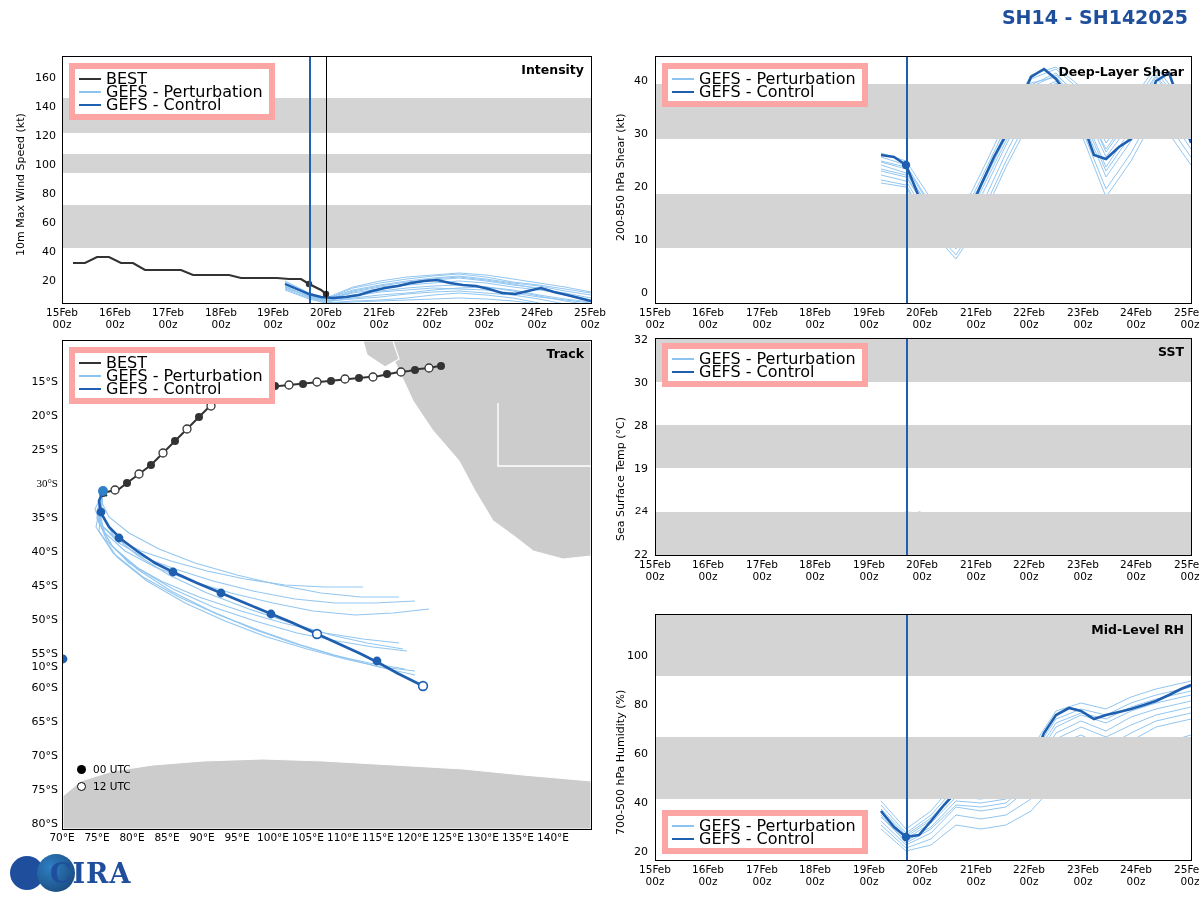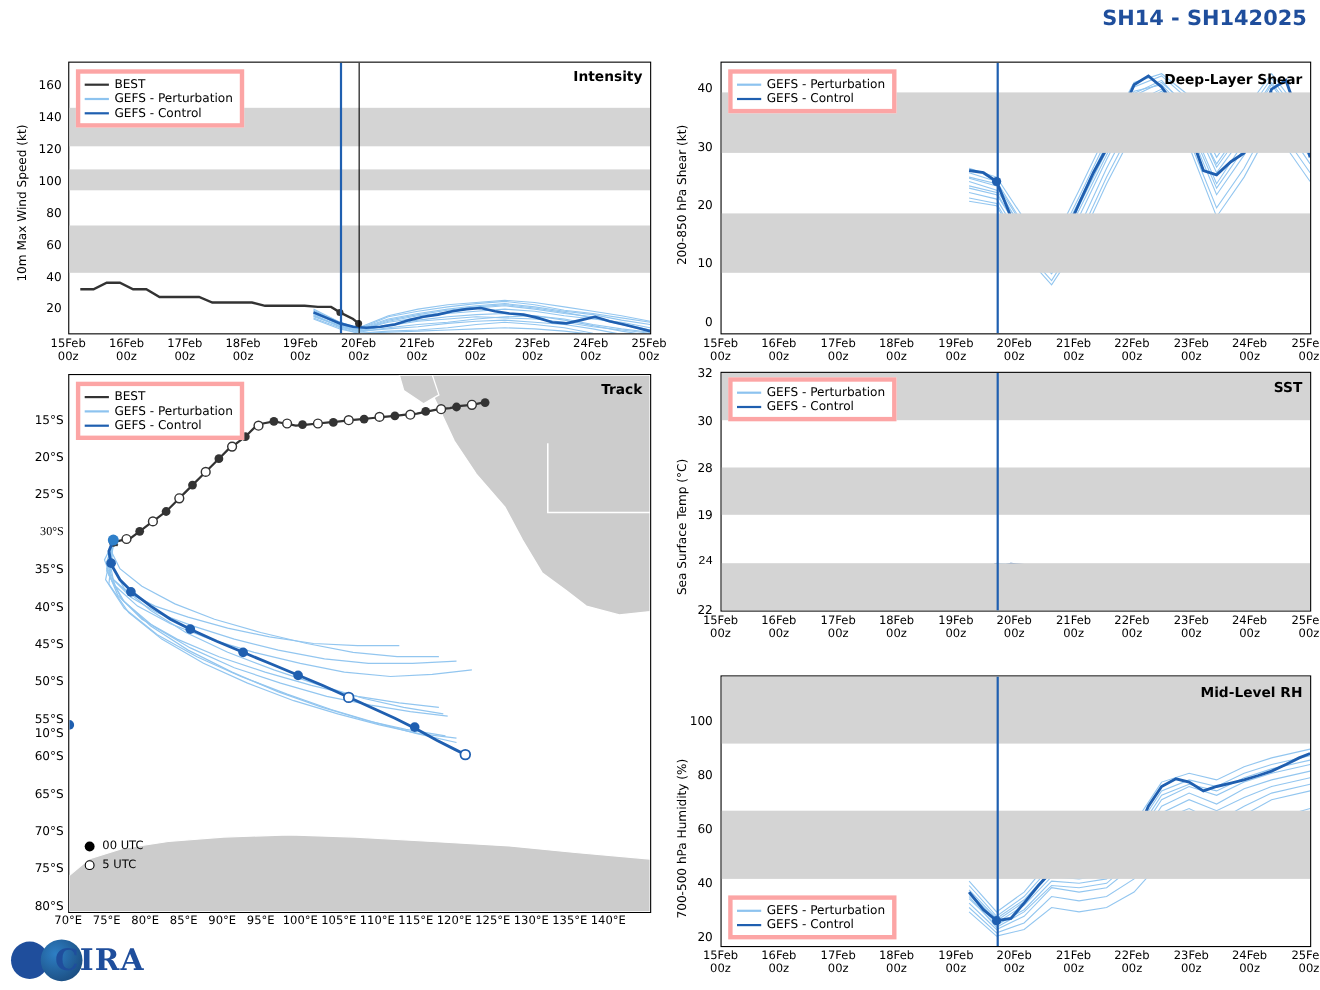--- a/index.html
+++ b/index.html
@@ -18,21 +18,21 @@
   .vline.blue{background:#1f5fb0;}
   .vline.black{background:#000;width:1px;}
 
   .ylab{position:absolute;transform-origin:0 0;transform:rotate(-90deg);font-size:11px;white-space:nowrap;}
   .ytick{position:absolute;font-size:11px;text-align:right;width:34px;}
   .xtick{position:absolute;font-size:10.5px;text-align:center;width:46px;line-height:12px;}
 
   .plot-title{position:absolute;font-size:12.5px;font-weight:bold;background:rgba(255,255,255,.0);padding:1px 3px;}
 
   
-  .legend{position:absolute;border:4px solid #fca5a5;background:#fff;padding:3px 6px 3px 4px;font-size:11px;line-height:13px;text-align:right;}
+  .legend{position:absolute;border:6px solid #fca5a5;background:#fff;padding:3px 6px 3px 4px;font-size:16px;line-height:13px;text-align:right;}
   .legend .row{display:flex;align-items:center;white-space:nowrap;}
   .legend .swatch{display:inline-block;width:22px;height:0;border-top-width:2px;border-top-style:solid;margin-right:5px;}
 
   
   .dotlegend{position:absolute;font-size:10.5px;line-height:17px;}
   .dotlegend .row{display:flex;align-items:center;}
   .dotlegend .dotf{width:9px;height:9px;border-radius:50%;background:#000;margin-right:7px;display:inline-block;}
   .dotlegend .doto{width:9px;height:9px;border-radius:50%;background:#fff;border:1px solid #000;margin-right:7px;display:inline-block;box-sizing:border-box;}
 
   
@@ -232,21 +232,21 @@
           </div>
       </div>
 
       <div class="dotlegend" style="left:14px;bottom:34px;">
         <div class="row">
             <span class="dotf"></span>
             <span>00 UTC</span>
           </div>
         <div class="row">
             <span class="doto"></span>
-            <span>5 UTC</span>
+            <span>12 UTC</span>
           </div>
       </div>
     </div>
 
     <div class="xtick" style="left:40px;top:505px;width:44px;">70°E</div>
     <div class="xtick" style="left:75px;top:505px;width:44px;">75°E</div>
     <div class="xtick" style="left:110px;top:505px;width:44px;">80°E</div>
     <div class="xtick" style="left:145px;top:505px;width:44px;">85°E</div>
     <div class="xtick" style="left:180px;top:505px;width:44px;">90°E</div>
     <div class="xtick" style="left:215px;top:505px;width:44px;">95°E</div>

